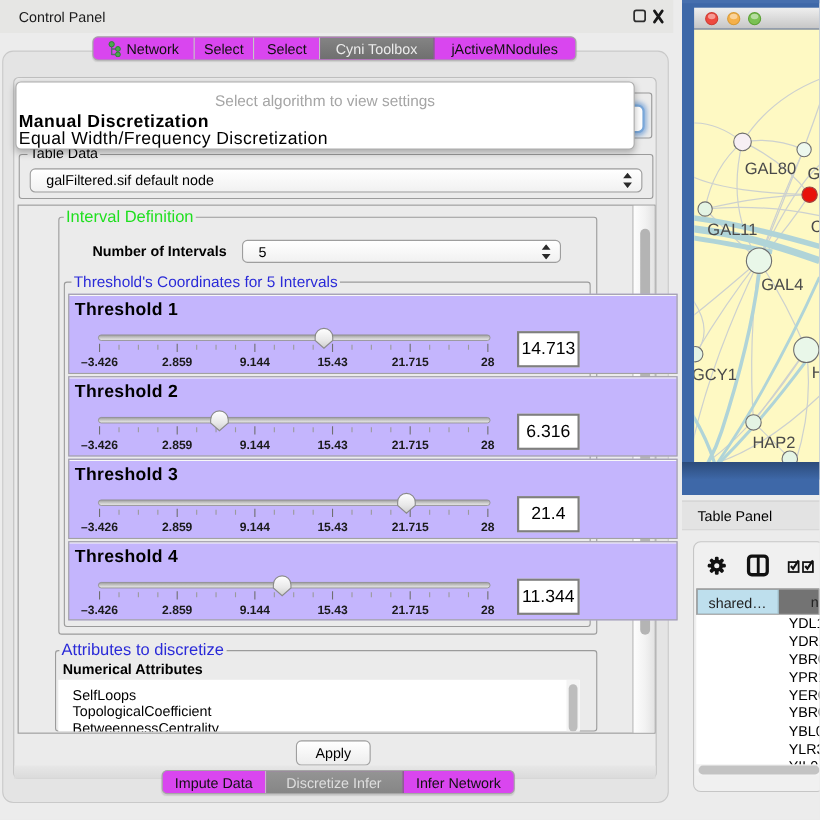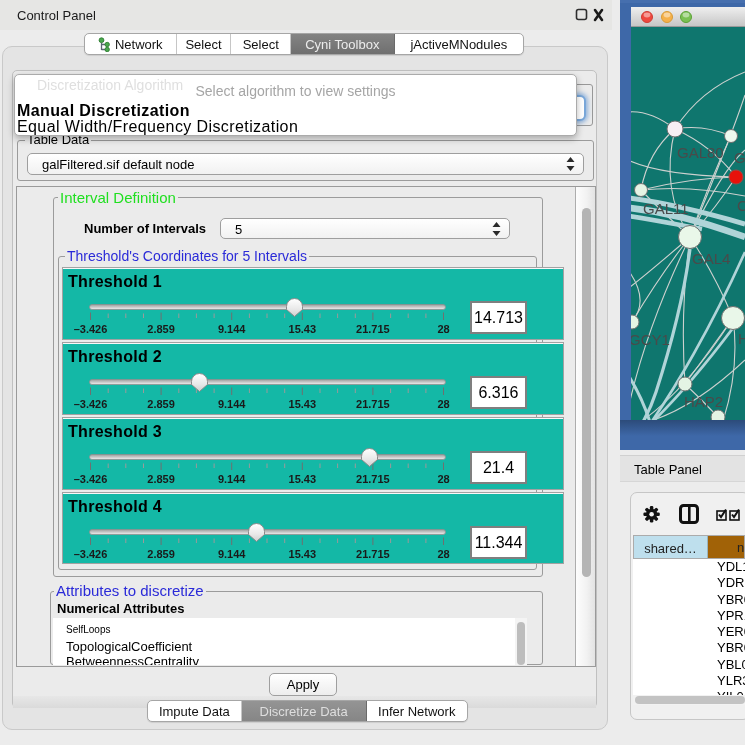--- a/index.html
+++ b/index.html
@@ -3,25 +3,25 @@
 <style>
 *{margin:0;padding:0;box-sizing:border-box}
 html,body{width:745px;height:745px}
 body{background:#ECECEC;font-family:"Liberation Sans",sans-serif;position:relative;overflow:hidden}
 .abs{position:absolute}
 .group{position:absolute;border:1px solid #9b9b9b;border-radius:3px}
 .glabel{position:absolute;font-size:13px;background:#EBEBEB;padding:0 2px;white-space:nowrap;line-height:14px}
 .combo{position:absolute;background:linear-gradient(#ffffff,#f1f1f1);border:1px solid #9e9e9e;border-radius:5px;font-size:13px;color:#000}
 .combo .ct{position:absolute;left:14px;top:50%;transform:translateY(-50%);white-space:nowrap}
 .carr{position:absolute;right:8px;top:50%;transform:translateY(-50%)}
-.seg{position:absolute;display:flex;background:#ffffff;border:1px solid #a6a6a6;border-radius:5px;overflow:hidden;box-shadow:0 1px 1px rgba(0,0,0,0.10)}
+.seg{position:absolute;display:flex;background:#d946ef;border:1px solid #a6a6a6;border-radius:5px;overflow:hidden;box-shadow:0 1px 1px rgba(0,0,0,0.10)}
 .seg .si{display:flex;align-items:center;justify-content:center;font-size:13px;color:#111;border-right:1px solid #c6c6c6;height:100%}
 .seg .si:last-child{border-right:none}
 .seg .sel{background:linear-gradient(#848484,#6f6f6f);color:#ececec;border-right:1px solid #6a6a6a}
-.tpanel{position:absolute;left:62px;width:502px;height:73px;background:#14b8a6;border:1px solid #a2a2a2;box-shadow:inset 0 1px 0 #f8f8f8}
+.tpanel{position:absolute;left:62px;width:554px;height:73px;background:#c4b5fd;border:1px solid #a2a2a2;box-shadow:inset 0 1px 0 #f8f8f8}
 .ttitle{position:absolute;left:5px;top:5px;font-size:16px;font-weight:bold;color:#000;letter-spacing:0.3px}
 .tval{position:absolute;left:407px;top:33px;width:57px;height:33px;background:#fff;border:2px solid #7f7f7f;font-size:16px;display:flex;align-items:center;justify-content:center;color:#000}
 </style></head><body>
 
 <div class="abs" style="left:0;top:0;width:612px;height:30px;background:#E6E6E4"></div>
 <div class="abs" style="left:17px;top:8px;font-size:13px;color:#1a1a1a">Control Panel</div>
 <svg class="abs" style="left:575px;top:8px" width="32" height="14" viewBox="0 0 32 14">
  <rect x="1.5" y="1.5" width="10" height="10" rx="2" fill="none" stroke="#2e2e2e" stroke-width="1.6"></rect>
  <path d="M20 2 L27 12 M27 2 L20 12" stroke="#1a1a1a" stroke-width="2.6" stroke-linecap="round"></path>
 </svg>
@@ -157,56 +157,55 @@
       <use href="#sld"></use>
       <use href="#thumb" x="193.5"></use>
     </svg>
  <div class="tval">11.344</div>
   </div>
 
 <div class="group" style="left:50px;top:591px;width:493px;height:74px"></div>
 <div class="glabel" style="left:54px;top:583px;color:#2a2ad8;font-size:15px;line-height:15px">Attributes to discretize</div>
 <div class="abs" style="left:57px;top:601px;font-size:13px;font-weight:bold">Numerical Attributes</div>
 <div class="abs" style="left:53px;top:618px;width:474px;height:47px;background:#fff;overflow:hidden">
- <div style="position:absolute;left:13px;top:6px;font-size:10px">SelfLoops</div>
+ <div style="position:absolute;left:13px;top:6px;font-size:13px">SelfLoops</div>
  <div style="position:absolute;left:13px;top:21px;font-size:13px">TopologicalCoefficient</div>
  <div style="position:absolute;left:13px;top:36px;font-size:13px">BetweennessCentrality</div>
  <div style="position:absolute;right:0;top:0;width:12px;height:47px;background:#f4f4f4"></div>
  <div style="position:absolute;right:2px;top:4px;width:8px;height:43px;background:#bdbdbd;border-radius:4px"></div>
 </div>
 
 <div class="abs" style="left:269px;top:673px;width:68px;height:23px;background:linear-gradient(#ffffff,#ededed);border:1px solid #9f9f9f;border-radius:5px;display:flex;align-items:center;justify-content:center;font-size:13px">Apply</div>
 
 <div class="abs" style="left:13px;top:696px;width:583px;height:12px;background:linear-gradient(#e7e7e7,#dadada)"></div>
 <div class="seg" style="left:147px;top:700px;width:321px;height:22px">
  <div class="si" style="width:96px">Impute Data</div>
- <div class="si sel" style="width:128px;background:linear-gradient(#949494,#868686);color:#dedede">Discretize Data</div>
+ <div class="si sel" style="width:128px;background:linear-gradient(#949494,#868686);color:#dedede">Discretize Infer</div>
  <div class="si" style="width:103px">Infer Network</div>
 </div>
 
 <div class="abs" style="left:14px;top:74px;width:563px;height:62px;background:#fff;border:1px solid #ababab;border-radius:5px;box-shadow:0 3px 7px rgba(0,0,0,0.28)">
- <div style="position:absolute;left:22px;top:2px;font-size:14px;color:#dfdfdf">Discretization Algorithm</div>
  <div style="position:absolute;left:0;top:8px;width:100%;text-align:center;font-size:14px;color:#a5a5a5">Select algorithm to view settings</div>
  <div style="position:absolute;left:2px;top:27px;font-size:16px;font-weight:bold;color:#000;letter-spacing:0.4px">Manual Discretization</div>
  <div style="position:absolute;left:2px;top:43px;font-size:16px;color:#000;letter-spacing:0.4px">Equal Width/Frequency Discretization</div>
 </div>
 
 <div class="abs" style="left:620px;top:0;width:125px;height:450px;background:#3E68A8"></div>
 <div class="abs" style="left:620px;top:0;width:125px;height:3px;background:#466fae"></div>
 <div class="abs" style="left:620px;top:420px;width:125px;height:16px;background:linear-gradient(#2c4b7a,#3e68a8)"></div>
 <div class="abs" style="left:631px;top:7px;width:114px;height:20px;background:linear-gradient(#efefef,#c6c6c6);border-bottom:1px solid #999"></div>
 <svg class="abs" style="left:631px;top:7px" width="114" height="20" viewBox="0 0 114 20">
  <circle cx="16" cy="10" r="5.5" fill="#ee493f" stroke="#cf3d34" stroke-width="1"></circle>
  <circle cx="36" cy="10" r="5.5" fill="#f5b04a" stroke="#d89b37" stroke-width="1"></circle>
  <circle cx="55" cy="10" r="5.5" fill="#7ac153" stroke="#5ba135" stroke-width="1"></circle>
  <ellipse cx="16" cy="8" rx="3.4" ry="2.4" fill="rgba(255,255,255,0.45)"></ellipse>
  <ellipse cx="36" cy="8" rx="3.4" ry="2.4" fill="rgba(255,255,255,0.45)"></ellipse>
  <ellipse cx="55" cy="8" rx="3.4" ry="2.4" fill="rgba(255,255,255,0.45)"></ellipse>
 </svg>
-<div class="abs" style="left:631px;top:27px;width:114px;height:393px;background:#0f766e;overflow:hidden">
+<div class="abs" style="left:631px;top:27px;width:114px;height:393px;background:#fef9c3;overflow:hidden">
 <svg width="114" height="393" viewBox="631 27 114 393">
  <g fill="none" stroke="#cdd1cf" stroke-width="1.1">
   <path d="M675 129 Q703 124 731 136"></path>
   <path d="M675 129 Q648 152 641 190"></path>
   <path d="M675 129 Q660 190 690 237"></path>
   <path d="M675 129 Q712 146 736 177"></path>
   <path d="M675 129 Q700 90 745 72"></path>
   <path d="M675 129 Q650 110 628 112"></path>
   <path d="M641 190 Q660 210 690 237"></path>
   <path d="M641 190 Q690 178 736 177"></path>
@@ -281,21 +280,21 @@
  </g>
  <rect x="40.5" y="2.5" width="17" height="17" rx="3" fill="none" stroke="#111" stroke-width="3"></rect>
  <rect x="48" y="2.5" width="2.6" height="17" fill="#111"></rect>
  <g fill="none" stroke="#111" stroke-width="1.6">
   <rect x="77" y="8" width="9" height="9"></rect>
   <rect x="90" y="8" width="9" height="9"></rect>
  </g>
  <path d="M79 11.5 L81 14 L86 6.5" fill="none" stroke="#111" stroke-width="2"></path>
  <path d="M92 11.5 L94 14 L99 6.5" fill="none" stroke="#111" stroke-width="2"></path>
 </svg>
-<div class="abs" style="left:633px;top:535px;width:112px;height:24px;background:#a16207;border:1px solid #ababab;overflow:hidden">
+<div class="abs" style="left:633px;top:535px;width:112px;height:24px;background:#737373;border:1px solid #ababab;overflow:hidden">
  <div style="position:absolute;left:0;top:0;width:74px;height:24px;background:#bedfed;border-right:1px solid #9ab4be;display:flex;align-items:center;justify-content:center;font-size:13px;color:#222">shared…</div>
  <div style="position:absolute;left:103px;top:4px;font-size:13px;color:#222">na</div>
 </div>
 <div class="abs" style="left:633px;top:559px;width:112px;height:136px;background:#fff;overflow:hidden;font-size:13px;color:#000">
  <div style="position:absolute;left:84px;top:0;line-height:16.3px">YDL1<br>YDR2<br>YBR0<br>YPR1<br>YER0<br>YBR0<br>YBL0<br>YLR3<br>YIL0</div>
 </div>
 <div class="abs" style="left:633px;top:695px;width:112px;height:10px;background:#f2f2f2"></div>
 <div class="abs" style="left:635px;top:696px;width:110px;height:8px;background:#c3c3c3;border-radius:4px"></div>
 
 </body></html>

